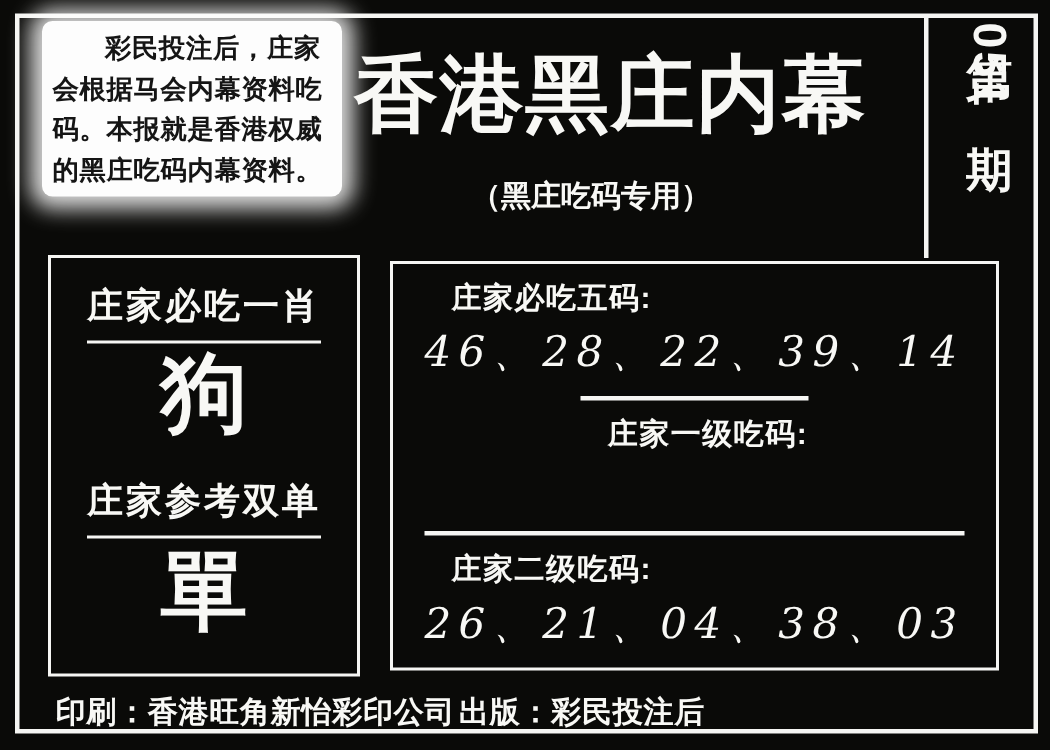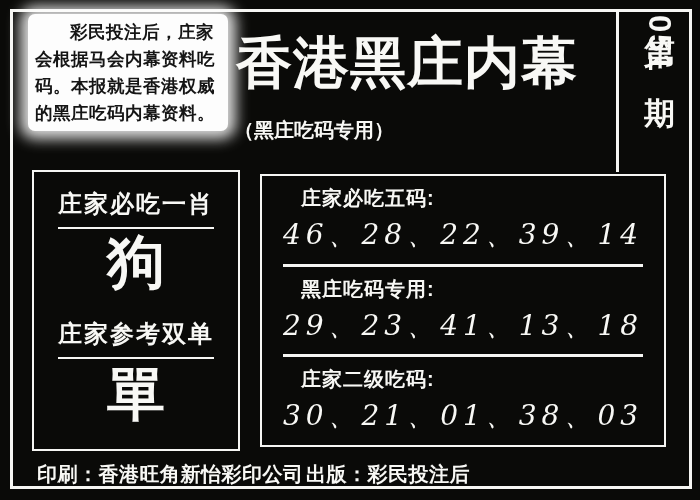--- a/index.html
+++ b/index.html
@@ -69,21 +69,21 @@
     width: 374px;
     font-size: 56px;
     font-weight: bold;
     letter-spacing: 1px;
     white-space: nowrap;
   }
   .subtitle {
     position: absolute;
     left: 234px; top: 117px;
     width: 320px;
-    text-align: left;
+    text-align: center;
     font-size: 20px;
     font-weight: bold;
     white-space: nowrap;
   }
   
   .left-panel {
     position: absolute;
     left: 32px; top: 170px;
     width: 204px; height: 277px;
     border: 2px solid #f6f6f3;
@@ -176,26 +176,25 @@
     <div class="lp-label second">庄家参考双单</div>
     <div class="lp-char second">單</div>
   </div>
 
   <div class="numbers-panel">
     <div class="num-row">
       <div class="num-label">庄家必吃五码:</div>
       <div class="num-values">46、28、22、39、14</div>
     </div>
     <div class="num-row">
-      <div class="num-label">黑庄吃码专用:</div>
-      <div class="num-values">29、23、41、13、18</div>
+      <div class="num-label">庄家一级吃码:</div>
     </div>
     <div class="num-row">
       <div class="num-label">庄家二级吃码:</div>
-      <div class="num-values">30、21、01、38、03</div>
+      <div class="num-values">26、21、04、38、03</div>
     </div>
   </div>
 
   <div class="footer-print">印刷：香港旺角新怡彩印公司</div>
 
   <div class="footer-publish">出版：彩民投注后</div>
 
 </div>
 
 </body></html>

